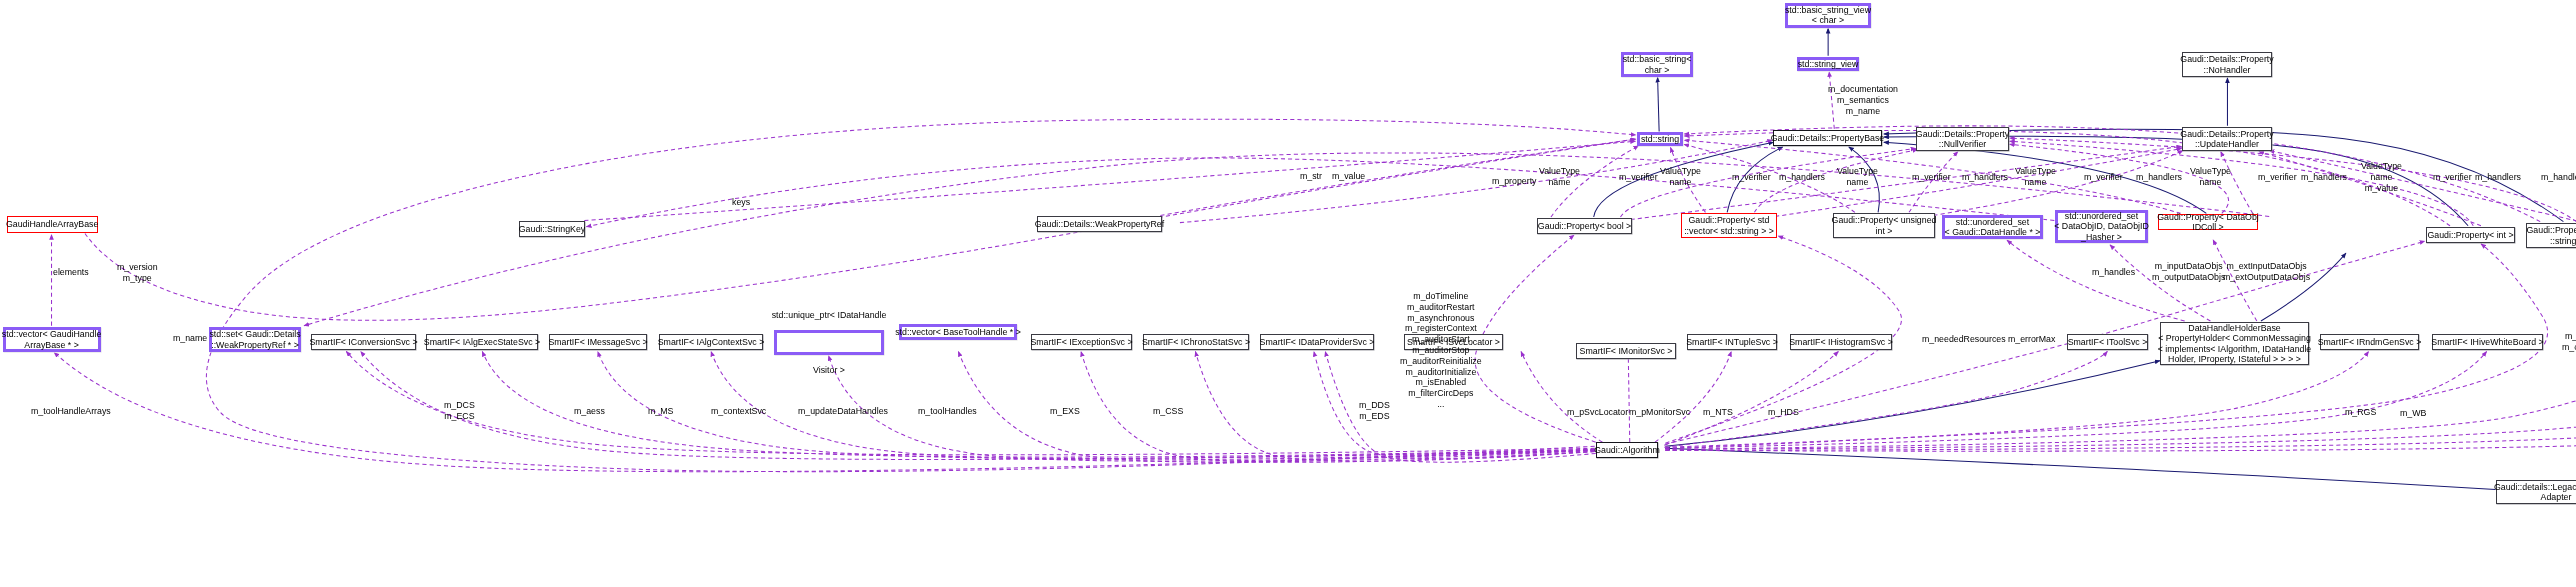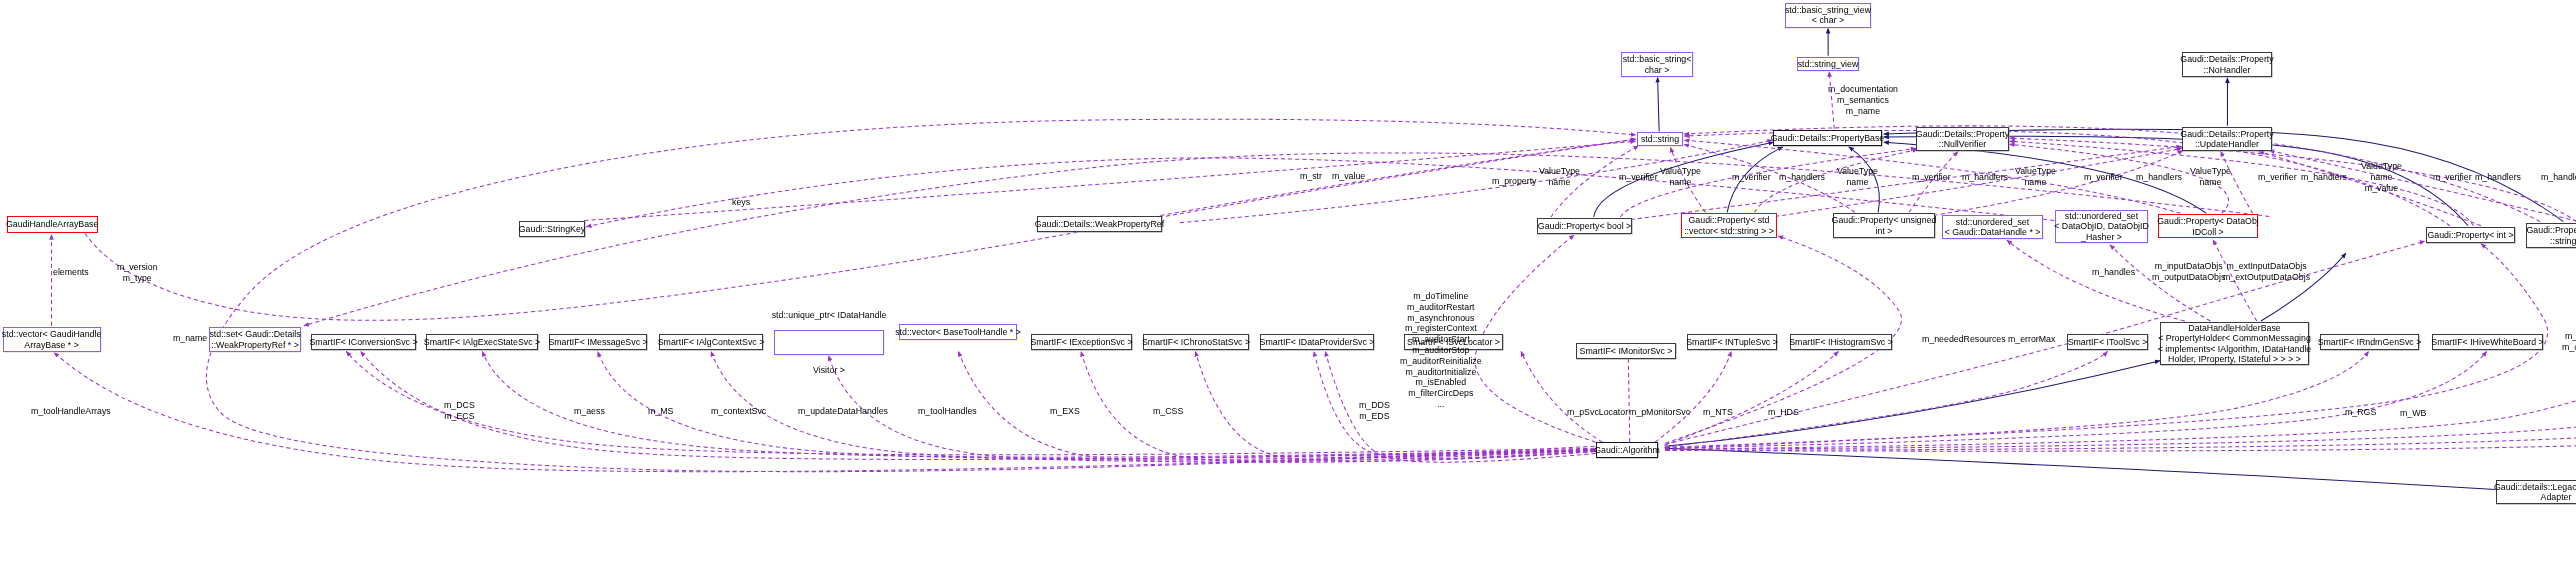--- a/index.html
+++ b/index.html
@@ -16,21 +16,21 @@
     background:#ffffff;
     border:1px solid #3a3a42;
     box-shadow:0.5px 0.5px 0 #9a9aa0;
     display:flex;flex-direction:column;align-items:center;justify-content:center;
     text-align:center;
     font-size:8.8px;line-height:10.3px;color:#000000;
     white-space:nowrap;
     box-sizing:border-box;
     z-index:2;
   }
-  .node.light{border:1px solid #8b5cf6;box-shadow:0.5px 0.5px 0 #dcdcdc;}
+  .node.light{border:3px solid #8b5cf6;box-shadow:0.5px 0.5px 0 #dcdcdc;}
   .node.red{border:1px solid #ff0000;box-shadow:none;}
   .node.bold{border:1.5px solid #16161c;}
   .elabel{
     position:absolute;
     font-size:8.8px;line-height:10.8px;color:#000000;
     text-align:center;white-space:nowrap;
     z-index:3;
   }
 </style>
 </head>
@@ -183,21 +183,21 @@
     </div>
     <div class="node light" style="left: 1942px; top: 215px; width: 101px; height: 24px;">
       <div>std::unordered_set</div>
       <div>&lt; Gaudi::DataHandle * &gt;</div>
     </div>
     <div class="node light" style="left: 2055px; top: 210px; width: 93px; height: 33px;">
       <div>std::unordered_set</div>
       <div>&lt; DataObjID, DataObjID</div>
       <div>_Hasher &gt;</div>
     </div>
-    <div class="node red" style="left: 2158px; top: 214px; width: 100px; height: 24px; justify-content: flex-end;">
+    <div class="node red" style="left: 2158px; top: 214px; width: 100px; height: 16px;">
       <div>Gaudi::Property&lt; DataObj</div>
       <div>IDColl &gt;</div>
     </div>
     <div class="node dark" style="left: 2426px; top: 227px; width: 89px; height: 16px;">
       <div>Gaudi::Property&lt; int &gt;</div>
     </div>
     <div class="node dark" style="left: 2526px; top: 223px; width: 82px; height: 25px;">
       <div>Gaudi::Property&lt; std</div>
       <div>::string &gt;</div>
     </div>

